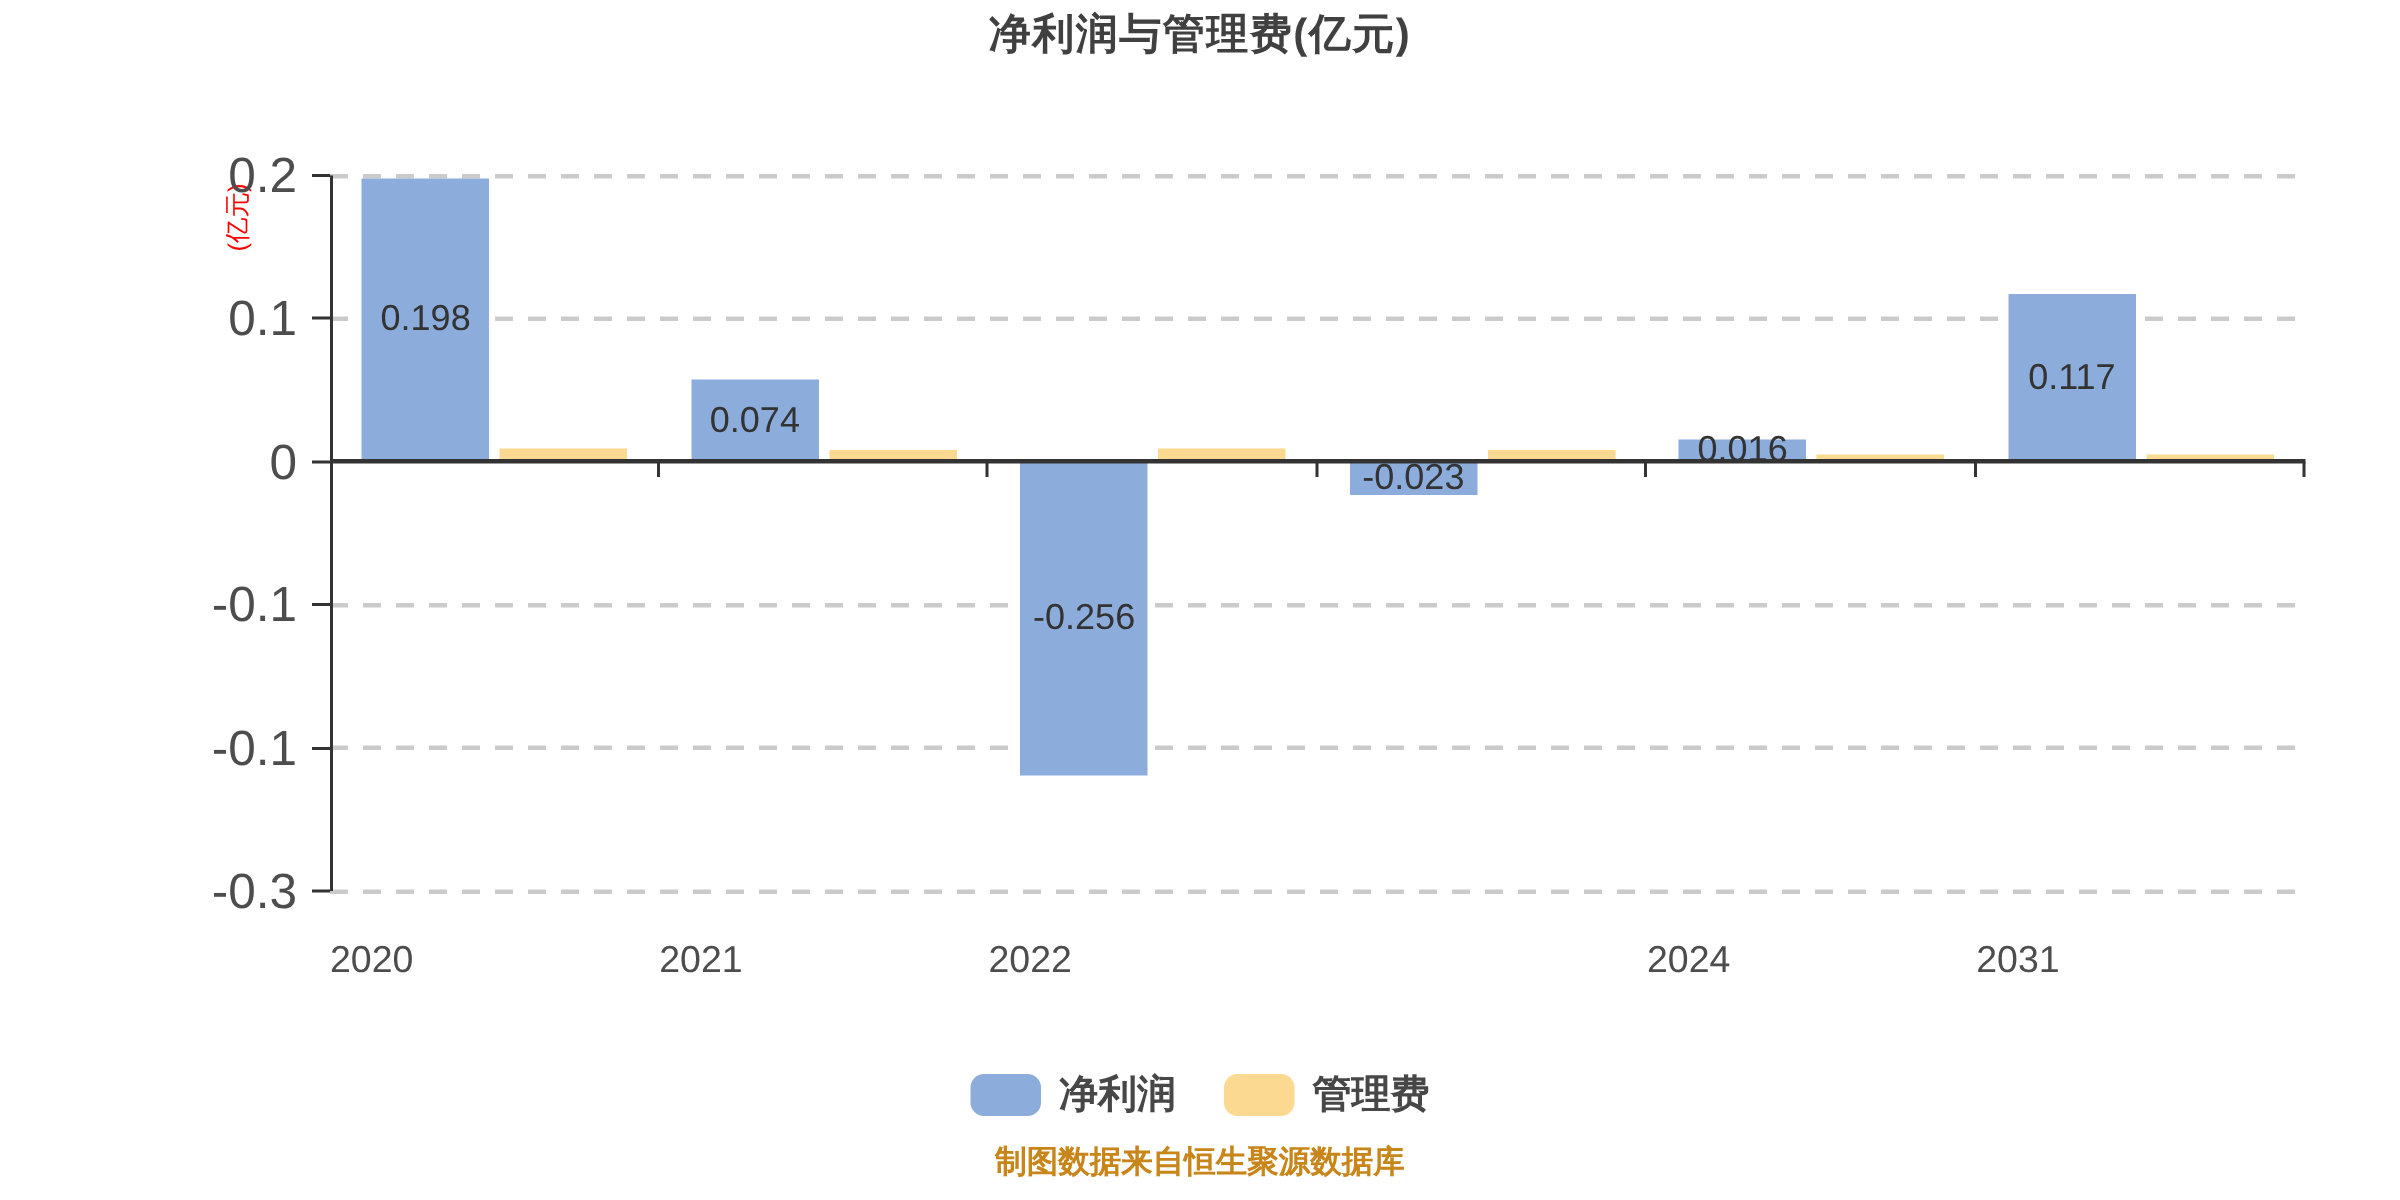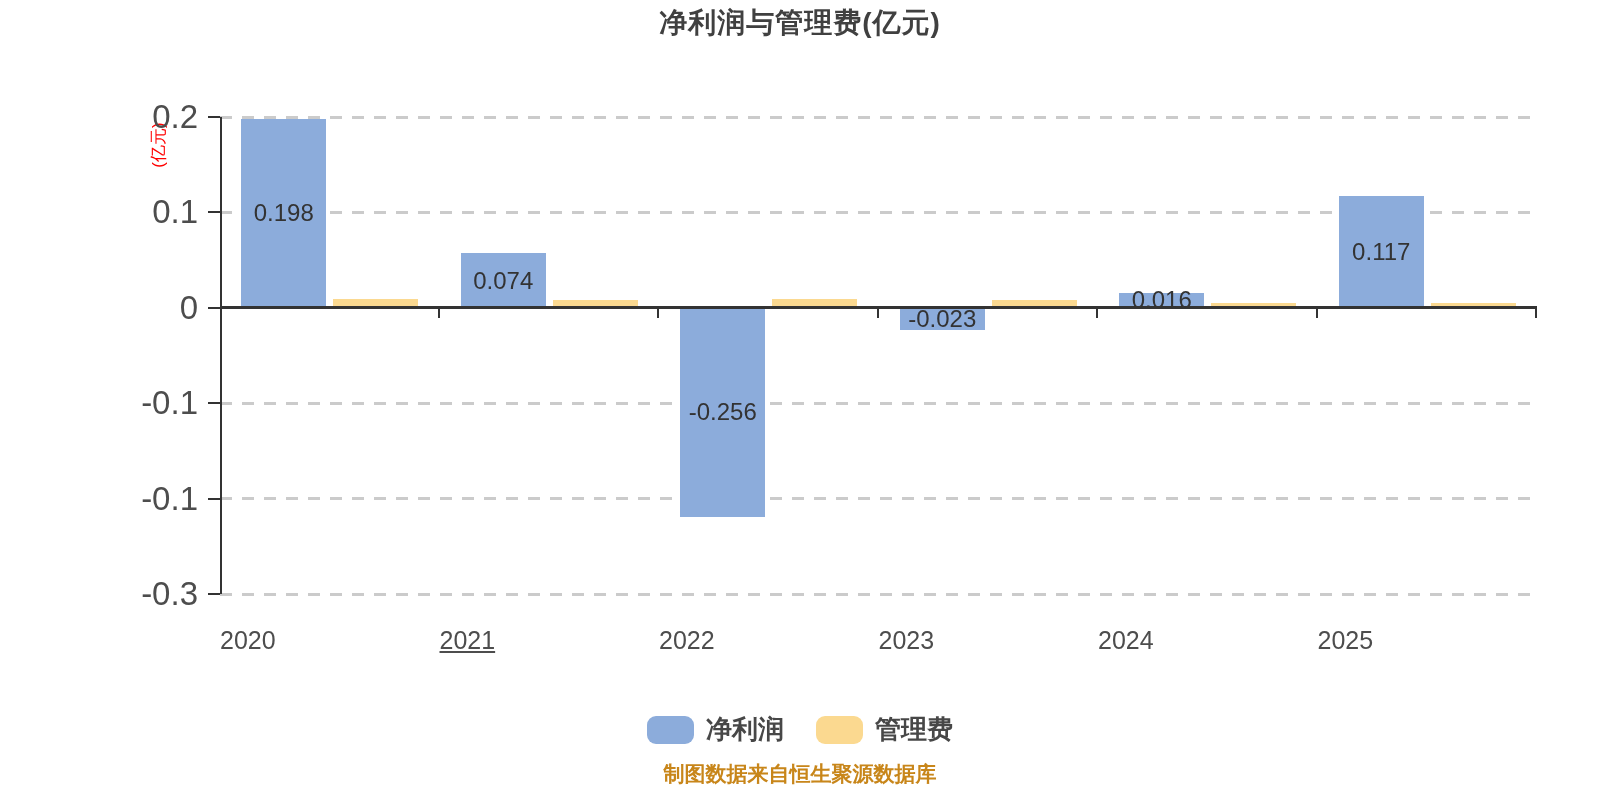--- a/index.html
+++ b/index.html
@@ -118,25 +118,24 @@
     <div class="bar" style="left: 991.25px; top: 186.03px; width: 85px; height: 4.77px; background: rgb(251, 217, 144);"></div>
     <div class="bar" style="left: 1210.75px; top: 186.03px; width: 85px; height: 4.77px; background: rgb(251, 217, 144);"></div>
     <div class="zero-line" style="top: 189.3px;"></div>
     <div class="x-tick" style="left: 217.5px; top: 190.8px;"></div>
     <div class="x-tick" style="left: 437px; top: 190.8px;"></div>
     <div class="x-tick" style="left: 656.5px; top: 190.8px;"></div>
     <div class="x-tick" style="left: 876px; top: 190.8px;"></div>
     <div class="x-tick" style="left: 1095.5px; top: 190.8px;"></div>
     <div class="x-tick" style="left: 1315px; top: 190.8px;"></div>
     <div class="x-tick-label" style="left: 0px; width: 219.5px;">2020</div>
-    <div class="x-tick-label" style="left: 219.5px; width: 219.5px; text-decoration: underline;">2021</div>
+    <div class="x-tick-label" style="left: 219.5px; width: 219.5px;">2021</div>
     <div class="x-tick-label" style="left: 439px; width: 219.5px;">2022</div>
-    <div class="x-tick-label" style="left: 658.5px; width: 219.5px;">2023</div>
     <div class="x-tick-label" style="left: 878px; width: 219.5px;">2024</div>
-    <div class="x-tick-label" style="left: 1097.5px; width: 219.5px;">2025</div>
+    <div class="x-tick-label" style="left: 1097.5px; width: 219.5px;">2031</div>
   </div>
 
 <div class="legend">
   <div class="legend-item">
     <span class="legend-swatch" style="background: rgb(140, 172, 219);"></span>
     <span class="legend-label">净利润</span>
   </div>
   <div class="legend-item">
     <span class="legend-swatch" style="background: rgb(251, 217, 144);"></span>
     <span class="legend-label">管理费</span>

